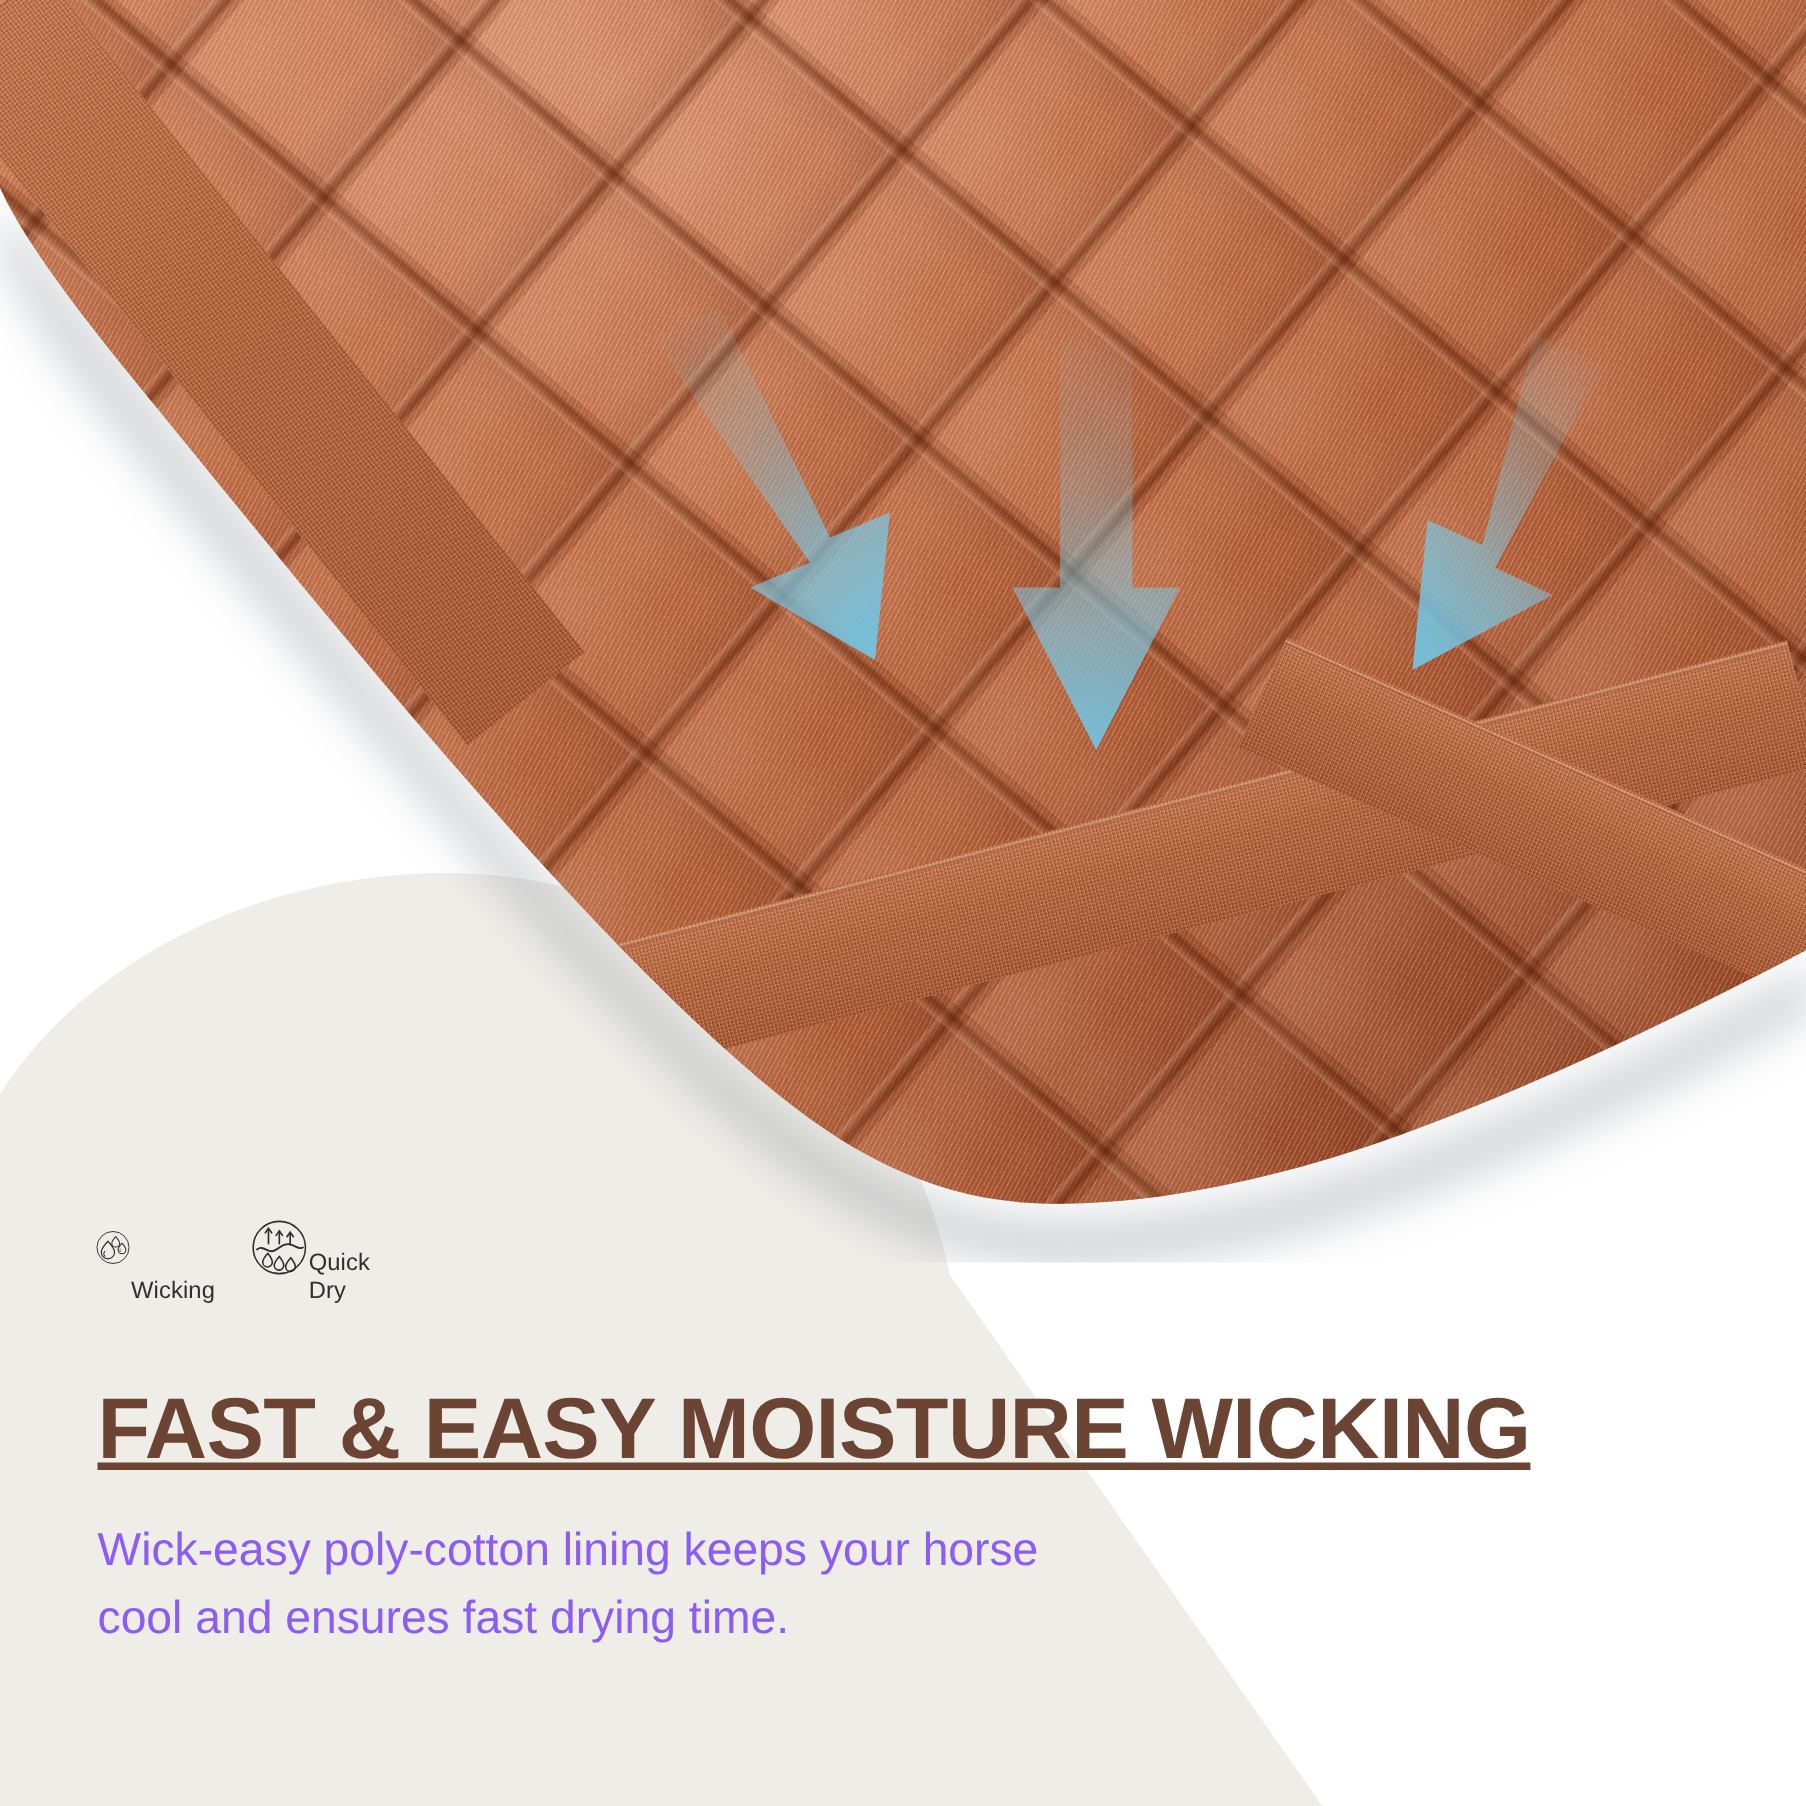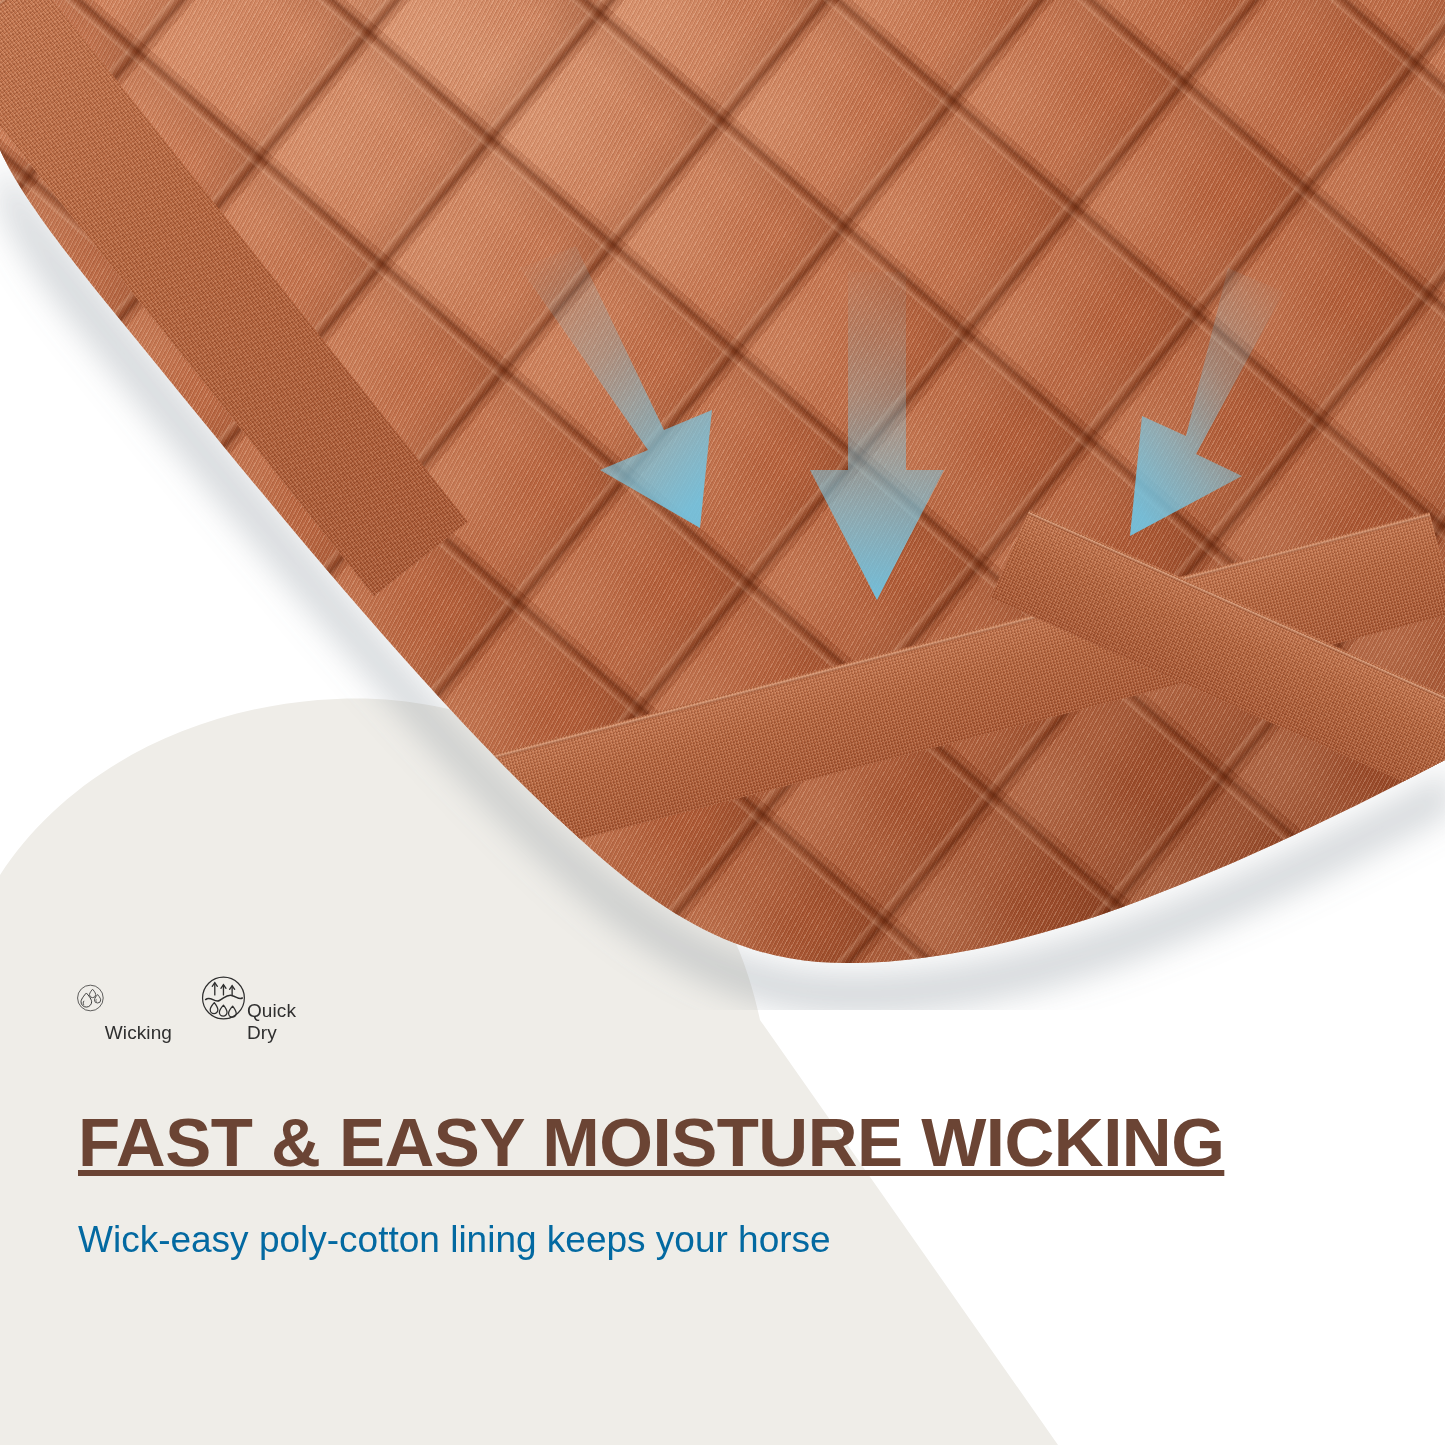--- a/index.html
+++ b/index.html
@@ -395,17 +395,18 @@
         <path d="M 28 55 C 28 55 35 64 35 69 A 7.5 7.5 0 0 1 20 69 C 20 64 28 55 28 55 Z" fill="none" stroke="#2e2e2e" stroke-width="2.5" stroke-linejoin="round"></path>
         <path d="M 46 60 C 46 60 53 69 53 74 A 7.5 7.5 0 0 1 38 74 C 38 69 46 60 46 60 Z" fill="none" stroke="#2e2e2e" stroke-width="2.5" stroke-linejoin="round"></path>
         <path d="M 64 62 C 64 62 71 71 71 76 A 7.5 7.5 0 0 1 56 76 C 56 71 64 62 64 62 Z" fill="none" stroke="#2e2e2e" stroke-width="2.5" stroke-linejoin="round"></path>
       </svg>
       <div class="icon-label">Quick Dry</div>
     </div>
   </div>
 
   <div class="headline" style="color: rgb(107, 68, 52); text-decoration: underline;">FAST &amp; EASY MOISTURE WICKING</div>
 
-  <div class="subcopy" style="color: #0369a1;">
+  <div class="subcopy" style="color: #8b5cf6;">
     <span class="line">Wick-easy poly-cotton lining keeps your horse</span>
+    <span class="line">cool and ensures fast drying time.</span>
   </div>
 
 </div>
 
 </body></html>

